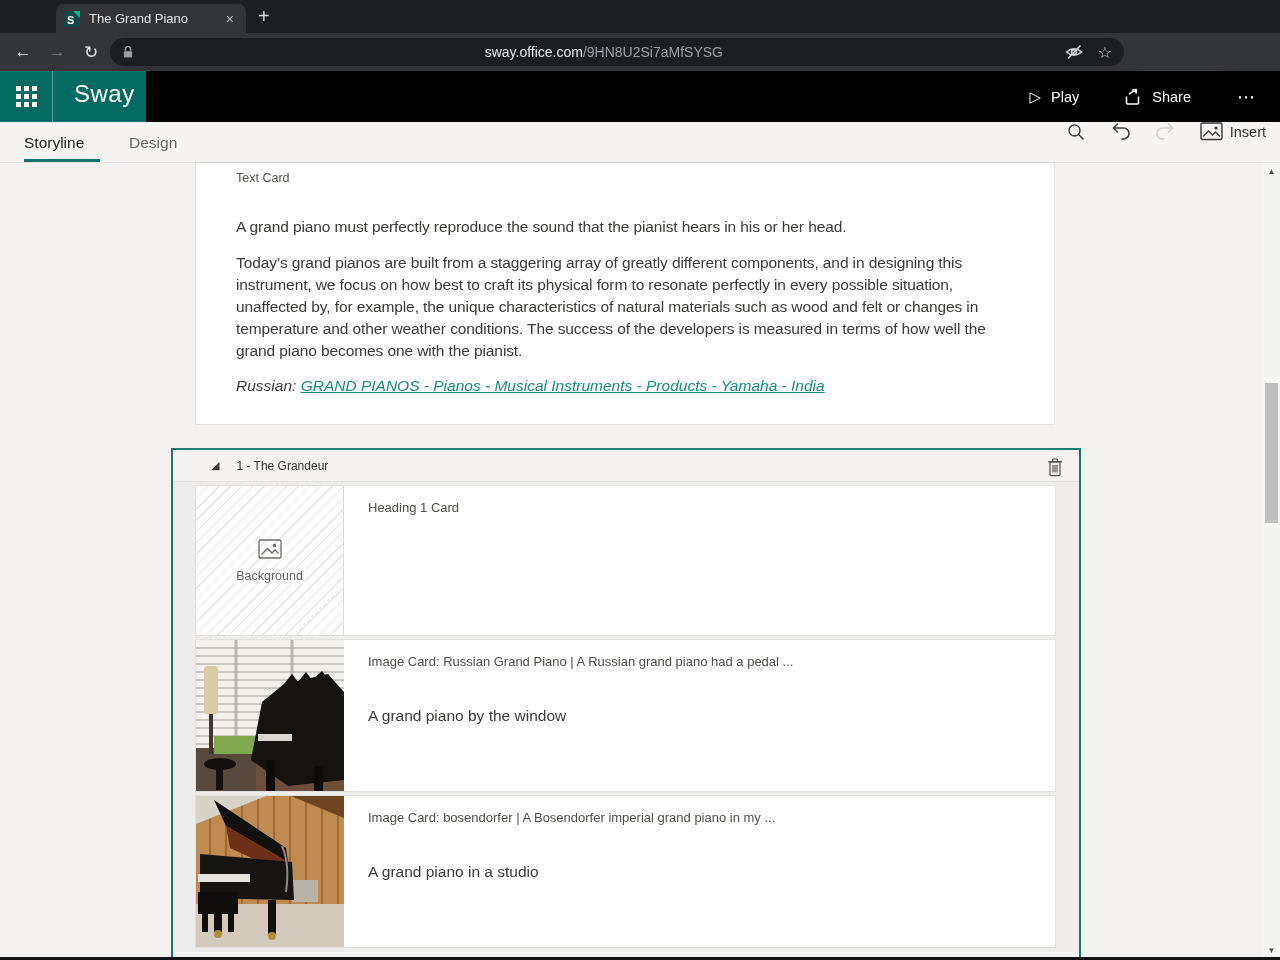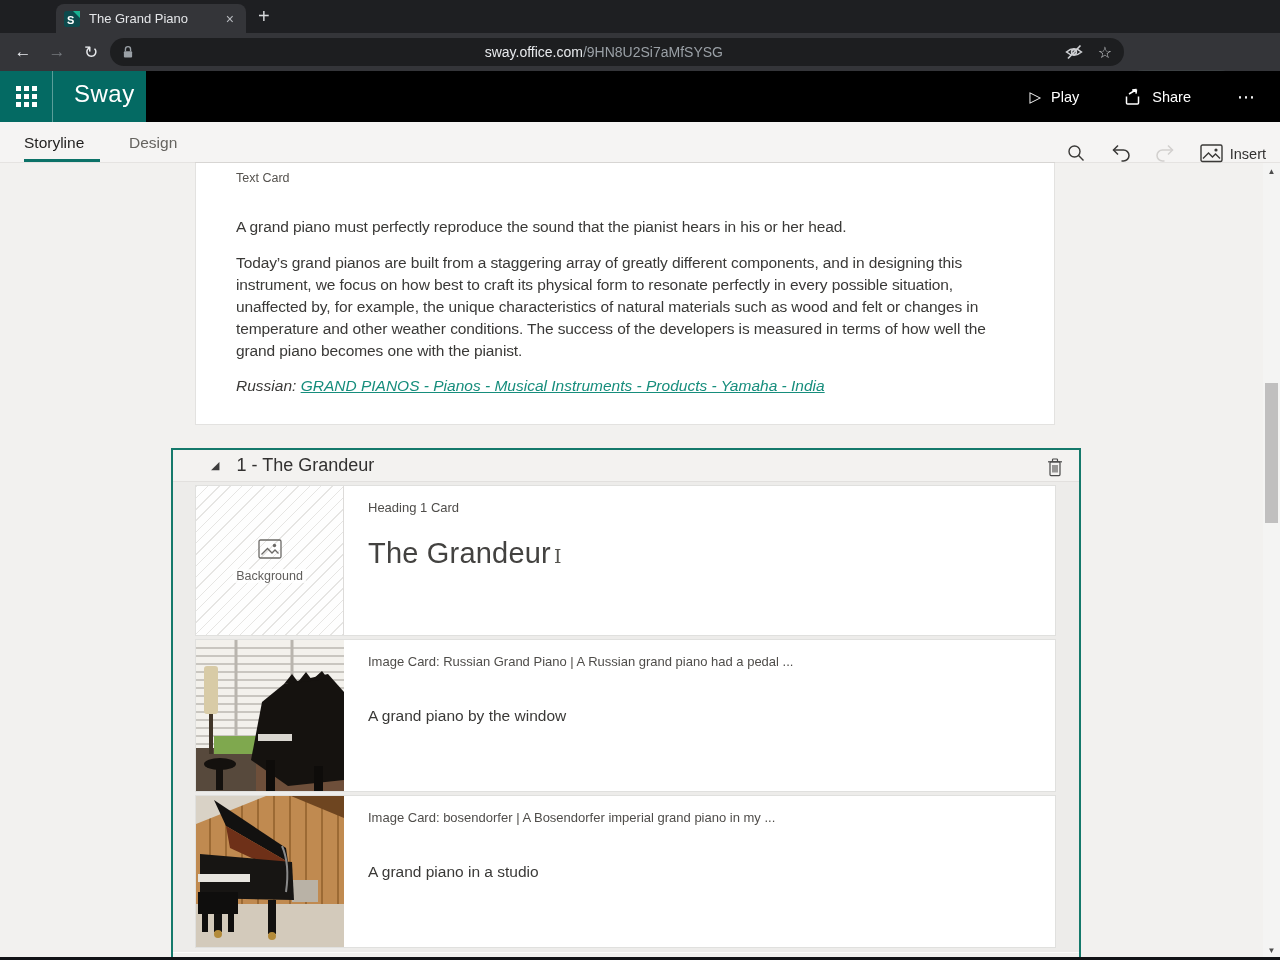--- a/index.html
+++ b/index.html
@@ -45,41 +45,41 @@
   .play-glyph { font-size:15px; color:#fff; }
   .hdr-more { color:#fff; font-size:18px; padding:0 24px; letter-spacing:1px; }
 
   
   .sway-toolbar { position:absolute; left:0; top:122px; width:1280px; height:41px; background:#f5f4f3;
                   border-bottom:1px solid #e5e3e1; }
   .st-tab { position:absolute; top:0; height:41px; display:flex; align-items:center; font-size:15.5px; }
   .st-tab.storyline { left:24px; color:#201f1e; }
   .st-tab.design { left:129px; color:#65635f; }
   .st-underline { position:absolute; left:24px; bottom:0; width:76px; height:3px; background:#0c7268; }
-  .st-right { position:absolute; right:14px; top:0; height:41px; display:flex; align-items:flex-end; gap:24px; }
+  .st-right { position:absolute; right:14px; top:0; height:41px; display:flex; align-items:flex-start; gap:24px; }
   .insert-grp { display:flex; align-items:center; gap:7px; color:#323130; font-size:14.5px; }
 
   
   .canvas { position:absolute; left:0; top:163px; width:1280px; height:797px; background:#f2f1ef; }
 
   .text-card { position:absolute; left:196px; top:0; width:858px; height:261px; background:#fff;
                box-shadow:0 0 0 1px rgba(0,0,0,.06); padding:8px 40px 0 40px; }
   .card-label { font-size:12.5px; color:#55524e; }
   .text-card p { font-size:15.5px; line-height:22px; color:#3a3937; letter-spacing:-0.1px; }
   .p1 { margin-top:31px; }
   .p2 { margin-top:14px; }
   .source-line { margin-top:15px; font-size:15.5px; font-style:italic; color:#3a3937; }
   .source-link { color:#168d7c; text-decoration:underline; }
 
   
   .group { position:absolute; left:171px; top:285px; width:910px; height:520px; background:#edecea;
            border:2px solid #15796b; }
   .group-header { height:32px; background:#f3f2f0; border-bottom:1px solid #e2e0de; display:flex; align-items:center; position:relative; }
   .collapse-tri { font-size:11px; color:#3c3c3c; margin-left:38px; }
-  .group-title { font-size:18px; color:#323130; margin-left:17px; }
+  .group-title { font-size:12px; color:#323130; margin-left:17px; }
   .trash-btn { position:absolute; right:12px; top:5px; width:24px; height:24px; display:flex; align-items:center; justify-content:center; }
 
   .gcard { position:relative; margin-left:23px; width:859px; background:#fff; box-shadow:0 0 0 1px rgba(0,0,0,.05); }
   .gcard.heading-card { margin-top:4px; height:149px; }
   .gcard.image-card { margin-top:5px; height:151px; }
 
   .bg-panel { position:absolute; left:0; top:0; width:148px; height:100%;
               background:#fefefe; border-right:1px solid #dddbd9;
               background-image:repeating-linear-gradient(135deg,#e6e5e3 0px,#e6e5e3 1px,transparent 1px,transparent 8px);
               display:flex; flex-direction:column; align-items:center; justify-content:center; gap:10px; }
@@ -254,21 +254,20 @@
         <div class="bg-panel">
           <svg width="24" height="20" viewBox="0 0 24 20">
             <rect x="1" y="1" width="22" height="18" rx="1.5" fill="none" stroke="#6b6966" stroke-width="1.3"></rect>
             <circle cx="16.5" cy="6.5" r="1.7" fill="#6b6966"></circle>
             <path d="M3.5 15.5 l6-6 4.5 4.5 3-3 3.5 3.5" fill="none" stroke="#6b6966" stroke-width="1.3"></path>
           </svg>
           <span class="bg-label">Background</span>
         </div>
         <div class="card-body">
           <div class="card-title">Heading 1 Card</div>
-          <div class="heading-text"><span>The Grandeur</span><span class="cursor-ibeam">I</span></div>
         </div>
       </div>
 
       <div class="gcard image-card">
         <div class="thumb">
           <svg width="148" height="151" viewBox="0 0 148 151">
             <rect width="148" height="151" fill="#e9e6e0"></rect>
             <g>
               <rect y="0" width="148" height="112" fill="#f3f1ec"></rect>
               <g stroke="#c9c6c0" stroke-width="2">

